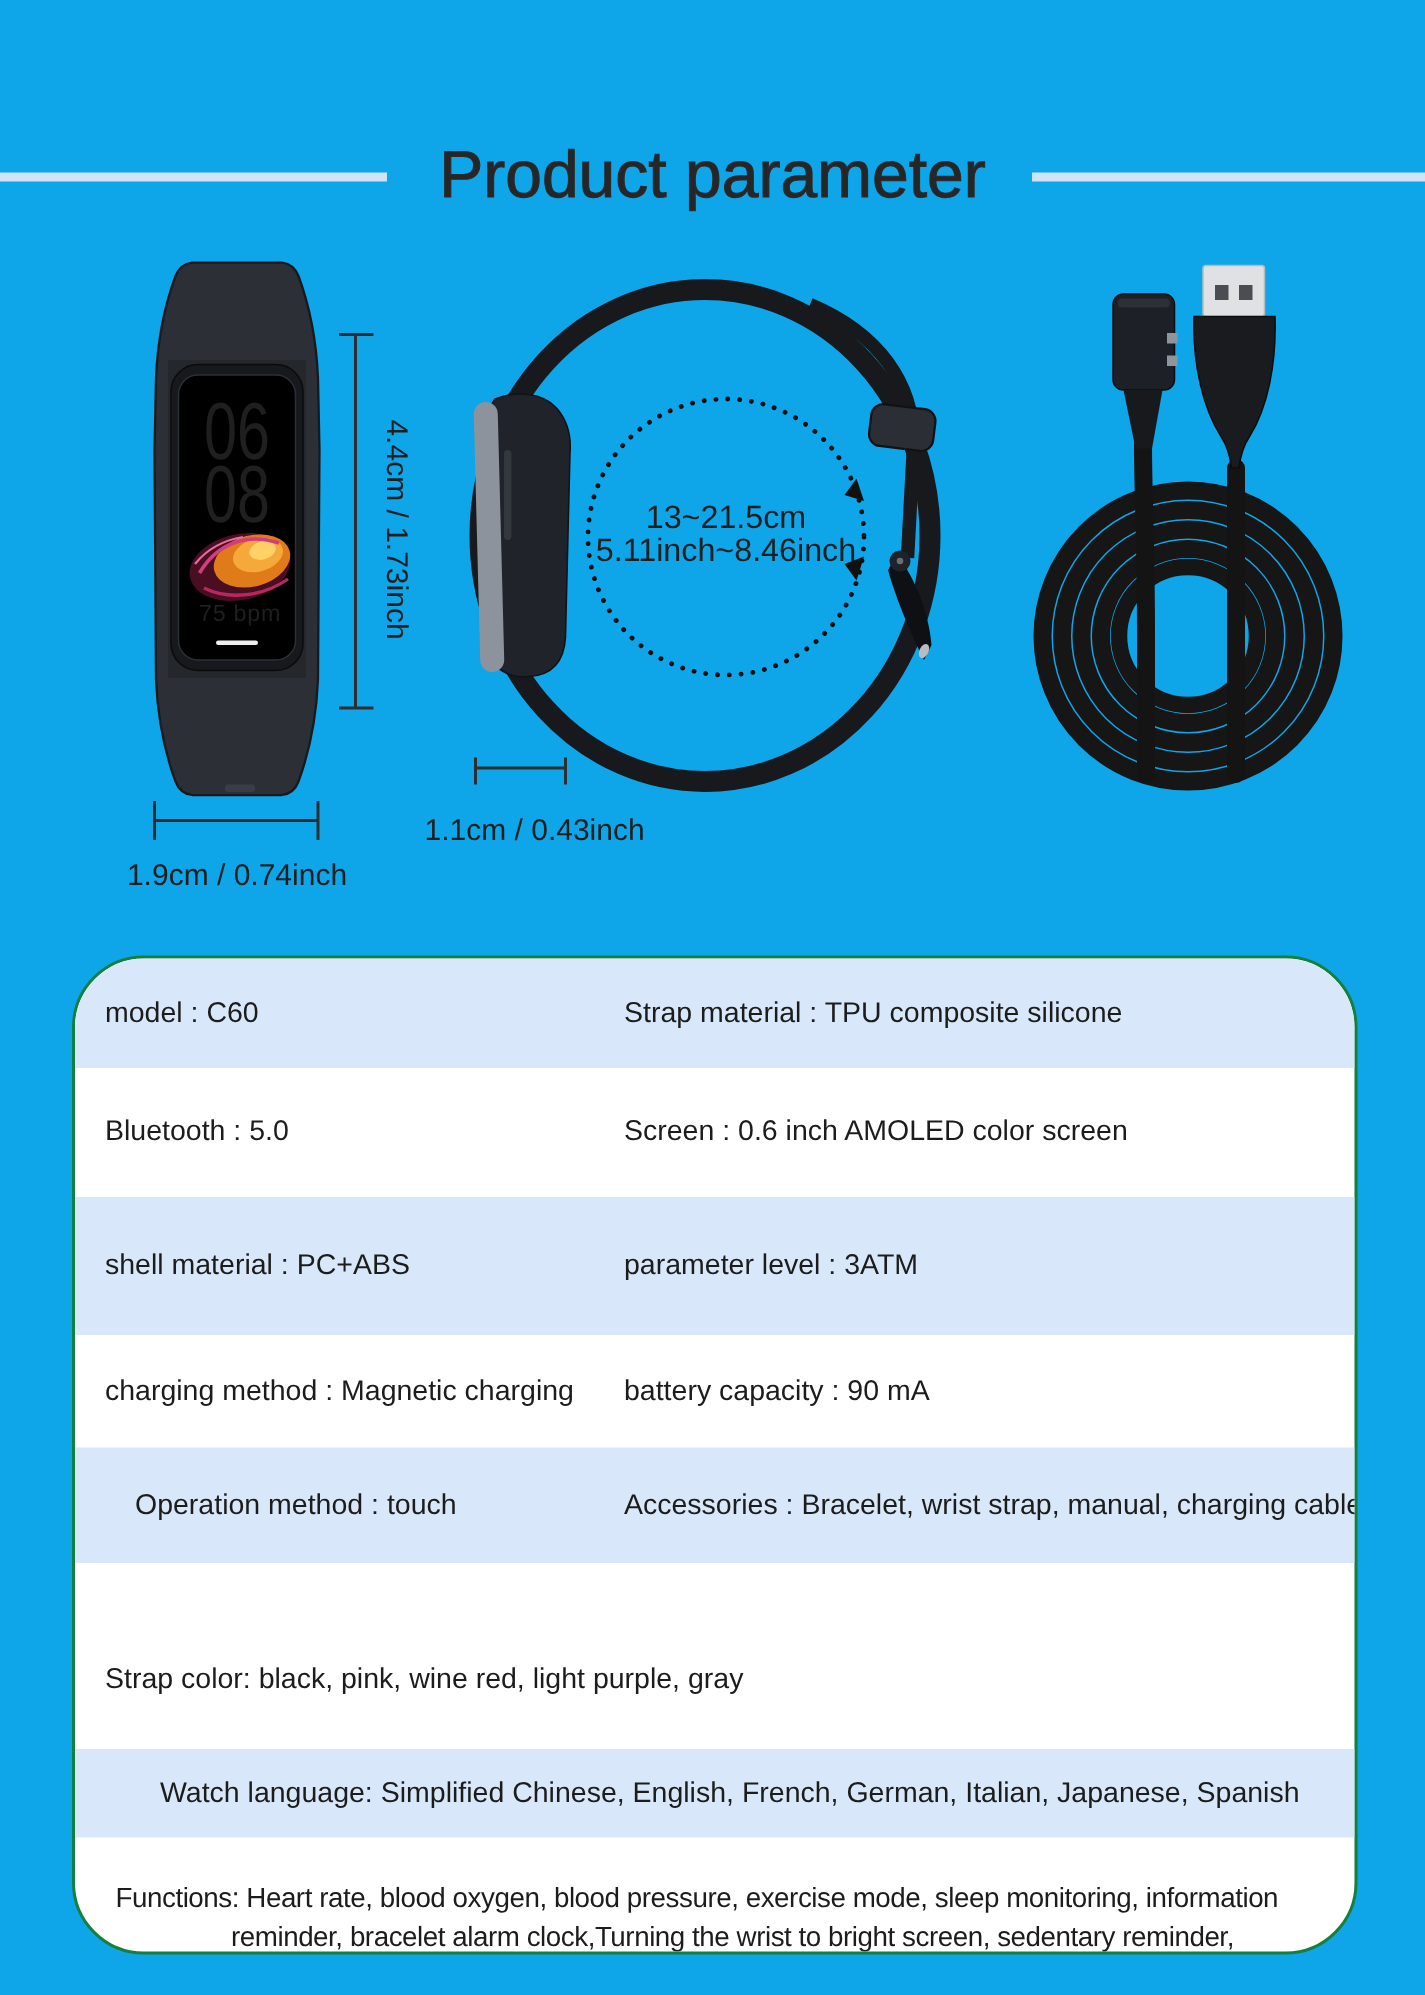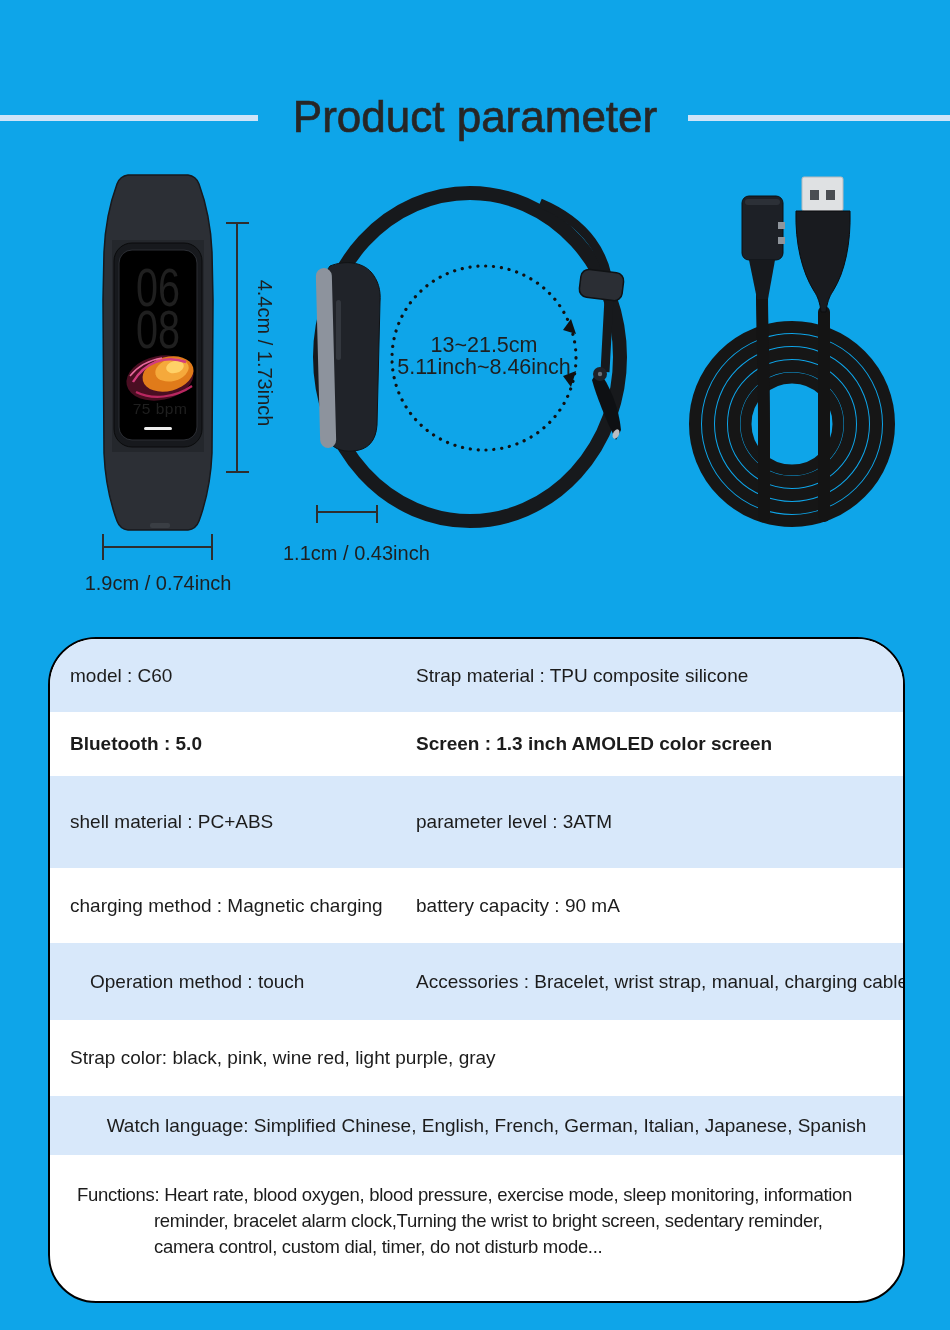--- a/index.html
+++ b/index.html
@@ -16,28 +16,28 @@
     -webkit-text-stroke:0.7px #2a2a2a;letter-spacing:0px;}
 
   
   svg.hero{position:absolute;left:0;top:150px;width:950px;height:470px;display:block;}
   svg text{font-family:"Liberation Sans",sans-serif;fill:#1f1f1f;}
   .dim-label{font-size:20px;}
   .circ-label{font-size:21.5px;}
 
   
   .spec-table{position:absolute;left:48px;top:637px;width:857px;height:666px;
-    box-sizing:border-box;border:2px solid #000000;border-radius:48px;
+    box-sizing:border-box;border:2px solid #15803d;border-radius:48px;
     overflow:hidden;background:#fff;}
   .spec-row{display:flex;align-items:center;position:relative;font-size:19px;color:#1c1c1c;}
   .spec-row.blue{background:#d8e8fa;}
   .spec-row .cell-left{padding-left:20px;white-space:nowrap;}
   .spec-row .cell-right{position:absolute;left:366px;white-space:nowrap;}
-  .r1{height:73px;} .r2{height:64px;font-weight:bold;} .r3{height:92px;} .r4{height:75px;border-radius:32px;}
-  .r5{height:77px;padding-left:20px;} .r6{height:76px;} .r7{height:59px;justify-content:center;} .r8{height:131px;}
+  .r1{height:73px;} .r2{height:86px;} .r3{height:92px;} .r4{height:75px;border-radius:32px;}
+  .r5{height:77px;padding-left:20px;} .r6{height:92px;margin-top:32px;} .r7{height:59px;justify-content:center;} .r8{height:131px;}
   .cell-wide{padding-left:20px;white-space:nowrap;}
   .cell-functions{padding-left:104px;padding-right:30px;text-indent:-77px;
     font-size:18.5px;letter-spacing:-0.3px;line-height:26px;}
 </style>
 </head>
 <body>
 
 <div id="page">
 
   <div class="title-rule rule-left"></div>
@@ -145,21 +145,21 @@
 
   <div class="spec-table">
 
     <div class="spec-row blue r1">
       <span class="cell-left">model : C60</span>
       <span class="cell-right">Strap material : TPU composite silicone</span>
     </div>
 
     <div class="spec-row r2">
       <span class="cell-left">Bluetooth : 5.0</span>
-      <span class="cell-right">Screen : 1.3 inch AMOLED color screen</span>
+      <span class="cell-right">Screen : 0.6 inch AMOLED color screen</span>
     </div>
 
     <div class="spec-row blue r3">
       <span class="cell-left">shell material : PC+ABS</span>
       <span class="cell-right">parameter level : 3ATM</span>
     </div>
 
     <div class="spec-row r4">
       <span class="cell-left">charging method : Magnetic charging</span>
       <span class="cell-right">battery capacity : 90 mA</span>

